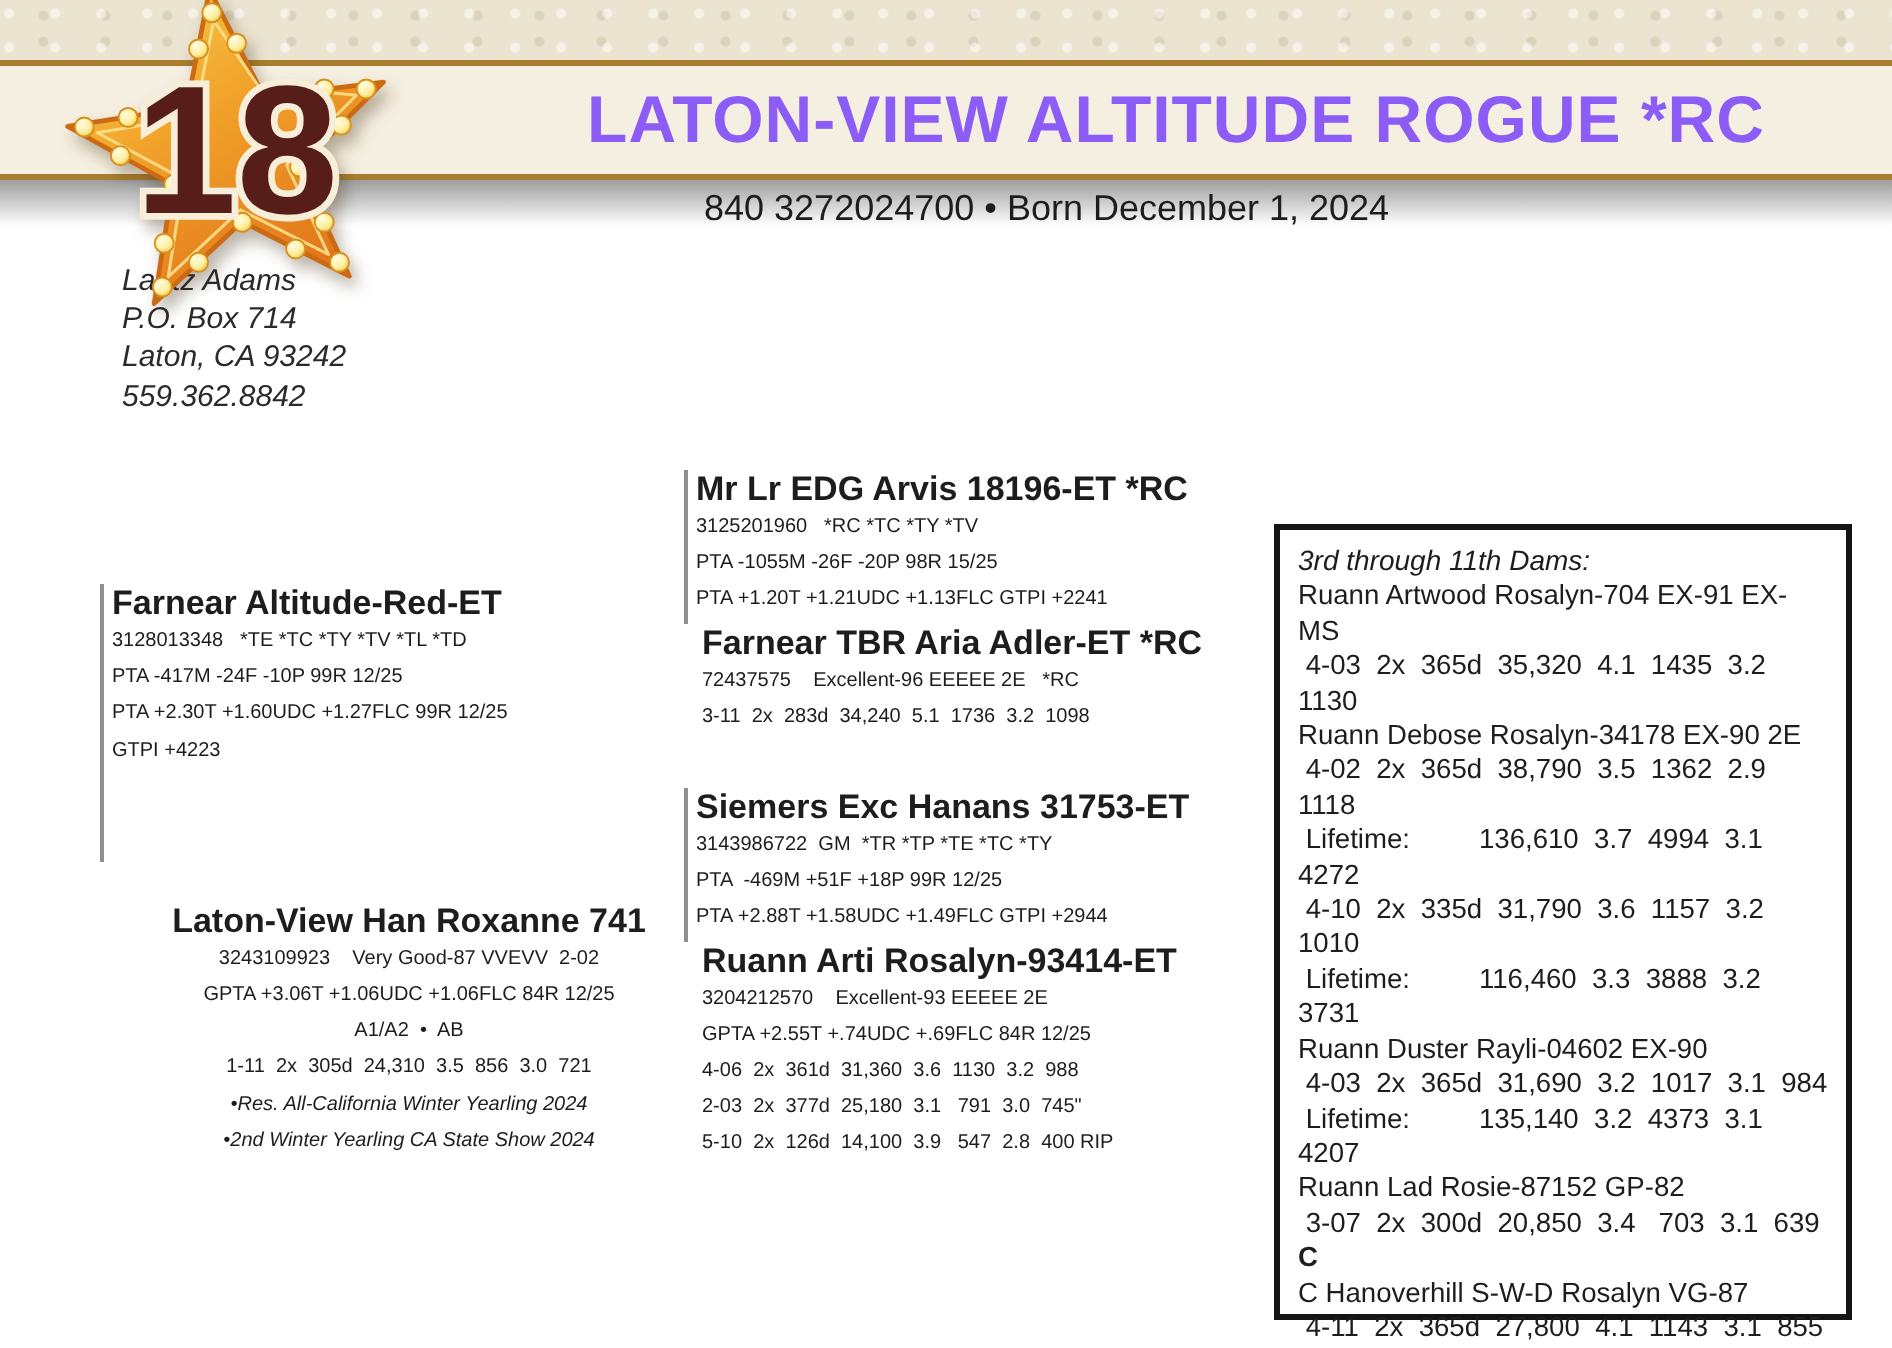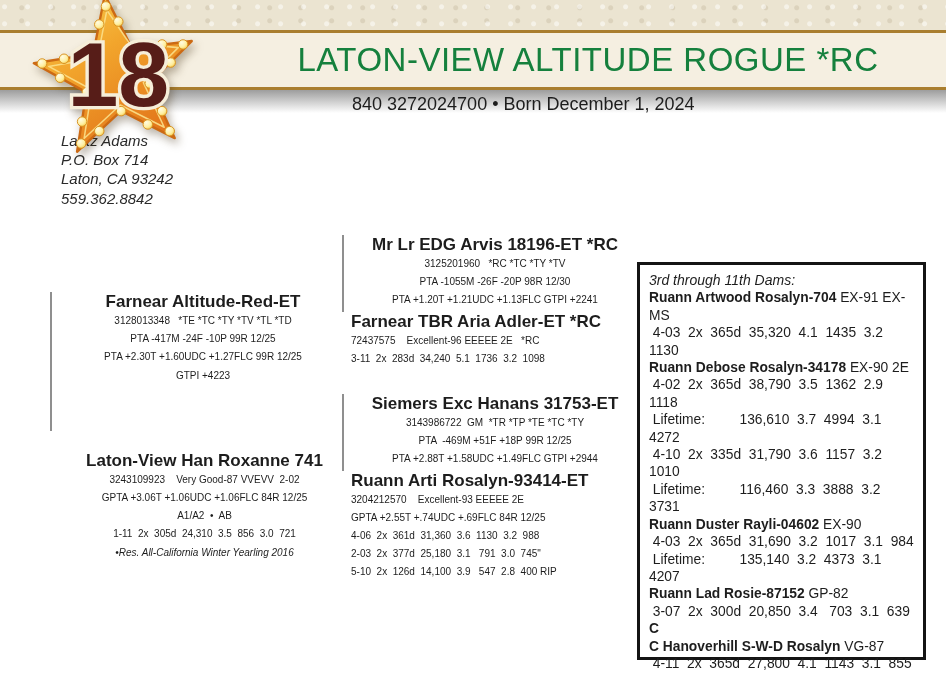--- a/index.html
+++ b/index.html
@@ -9,47 +9,47 @@
     color:#1d1d1d;margin:0 auto;
   }
   
   .top-strip{position:absolute;top:0;left:0;right:0;height:30px;background:#ebe4d1;
     background-image:radial-gradient(circle at 20% 40%, rgba(255,255,255,.5) 0 2px, transparent 3px),
                      radial-gradient(circle at 70% 60%, rgba(190,178,150,.35) 0 2px, transparent 3px);
     background-size:23px 17px,31px 13px;}
   .header-band{position:absolute;top:30px;left:0;right:0;height:54px;background:#f5efe1;
     border-top:3px solid #a97e2f;border-bottom:3px solid #a97e2f;
     display:flex;align-items:center;justify-content:center;padding-left:230px;box-sizing:content-box;}
-  .page-title{font-size:33px;font-weight:normal;color:#15803d;letter-spacing:.5px;white-space:nowrap;}
+  .page-title{font-size:33px;font-weight:bold;color:#8b5cf6;letter-spacing:.5px;white-space:nowrap;}
   .band-shadow{position:absolute;top:90px;left:0;right:0;height:23px;
     background:linear-gradient(#9d9d9d,#ffffff);}
   
   .star-wrap{position:absolute;left:12px;top:-6px;width:205px;height:160px;z-index:5;
     filter:drop-shadow(3px 5px 4px rgba(60,40,10,.35));}
   
   .birth{position:absolute;left:352px;top:95px;font-size:18px;line-height:19px;}
   .contact{position:absolute;left:61px;top:131px;font-size:15px;line-height:19.2px;font-style:italic;color:#2a2a2a;}
   .ped-col{position:absolute;width:300px;}
   .col-left{left:50px;top:292px;}
   .col-mid{left:342px;top:235px;}
   .ped-block{padding-left:9px;}
-  .ped-block.bracket{border-left:2px solid #8f8f8f;padding-left:4px;text-align:center;}
+  .ped-block.bracket{border-left:2px solid #8f8f8f;padding-left:4px;}
   .col-left .ped-block.bracket{padding-bottom:46px;}
   .col-mid .ped-block.bracket{padding-bottom:2px;}
   .col-left .ped-block + .ped-block{margin-top:20px;text-align:center;}
   .col-mid .ped-block:nth-child(3){margin-top:26px;}
   .ped-name{font-size:17px;font-weight:bold;line-height:20px;white-space:pre-wrap;}
   .ped-line{font-size:10px;line-height:18.2px;white-space:pre-wrap;}
   .ped-line.italic{font-style:italic;}
   
   .dams-box{position:absolute;left:637px;top:262px;width:289px;height:398px;box-sizing:border-box;
     border:3px solid #141414;background:#fff;padding:7px 9px;}
   .dams-heading{font-size:14px;font-style:italic;line-height:17.4px;}
   .dam-name-row{font-size:13.8px;line-height:17.4px;white-space:pre-wrap;}
-  .dam-name-row b{font-weight:bold;}
+  .dam-name-row b{font-weight:normal;}
   .dam-row{font-size:13.8px;line-height:17.4px;white-space:pre-wrap;}
   .dam-row b{font-weight:bold;}
 </style>
 </head>
 <body>
 
 <div class="page">
 
   <div class="top-strip"></div>
 
@@ -118,28 +118,29 @@
         <div class="ped-line">PTA -417M -24F -10P 99R 12/25</div>
         <div class="ped-line">PTA +2.30T +1.60UDC +1.27FLC 99R 12/25</div>
         <div class="ped-line">GTPI +4223</div>
       </div>
       <div class="ped-block">
         <div class="ped-name">Laton-View Han Roxanne 741</div>
         <div class="ped-line">3243109923    Very Good-87 VVEVV  2-02</div>
         <div class="ped-line">GPTA +3.06T +1.06UDC +1.06FLC 84R 12/25</div>
         <div class="ped-line">A1/A2  •  AB</div>
         <div class="ped-line">1-11  2x  305d  24,310  3.5  856  3.0  721</div>
-        <div class="ped-line italic">•Res. All-California Winter Yearling 2016</div>
+        <div class="ped-line italic">•Res. All-California Winter Yearling 2024</div>
+        <div class="ped-line italic">•2nd Winter Yearling CA State Show 2024</div>
       </div>
     </div>
   <div id="col-mid" class="ped-col col-mid">
       <div class="ped-block bracket">
         <div class="ped-name">Mr Lr EDG Arvis 18196-ET *RC</div>
         <div class="ped-line">3125201960   *RC *TC *TY *TV</div>
-        <div class="ped-line">PTA -1055M -26F -20P 98R 12/30</div>
+        <div class="ped-line">PTA -1055M -26F -20P 98R 15/25</div>
         <div class="ped-line">PTA +1.20T +1.21UDC +1.13FLC GTPI +2241</div>
       </div>
       <div class="ped-block">
         <div class="ped-name">Farnear TBR Aria Adler-ET *RC</div>
         <div class="ped-line">72437575    Excellent-96 EEEEE 2E   *RC</div>
         <div class="ped-line">3-11  2x  283d  34,240  5.1  1736  3.2  1098</div>
       </div>
       <div class="ped-block bracket">
         <div class="ped-name">Siemers Exc Hanans 31753-ET</div>
         <div class="ped-line">3143986722  GM  *TR *TP *TE *TC *TY</div>

